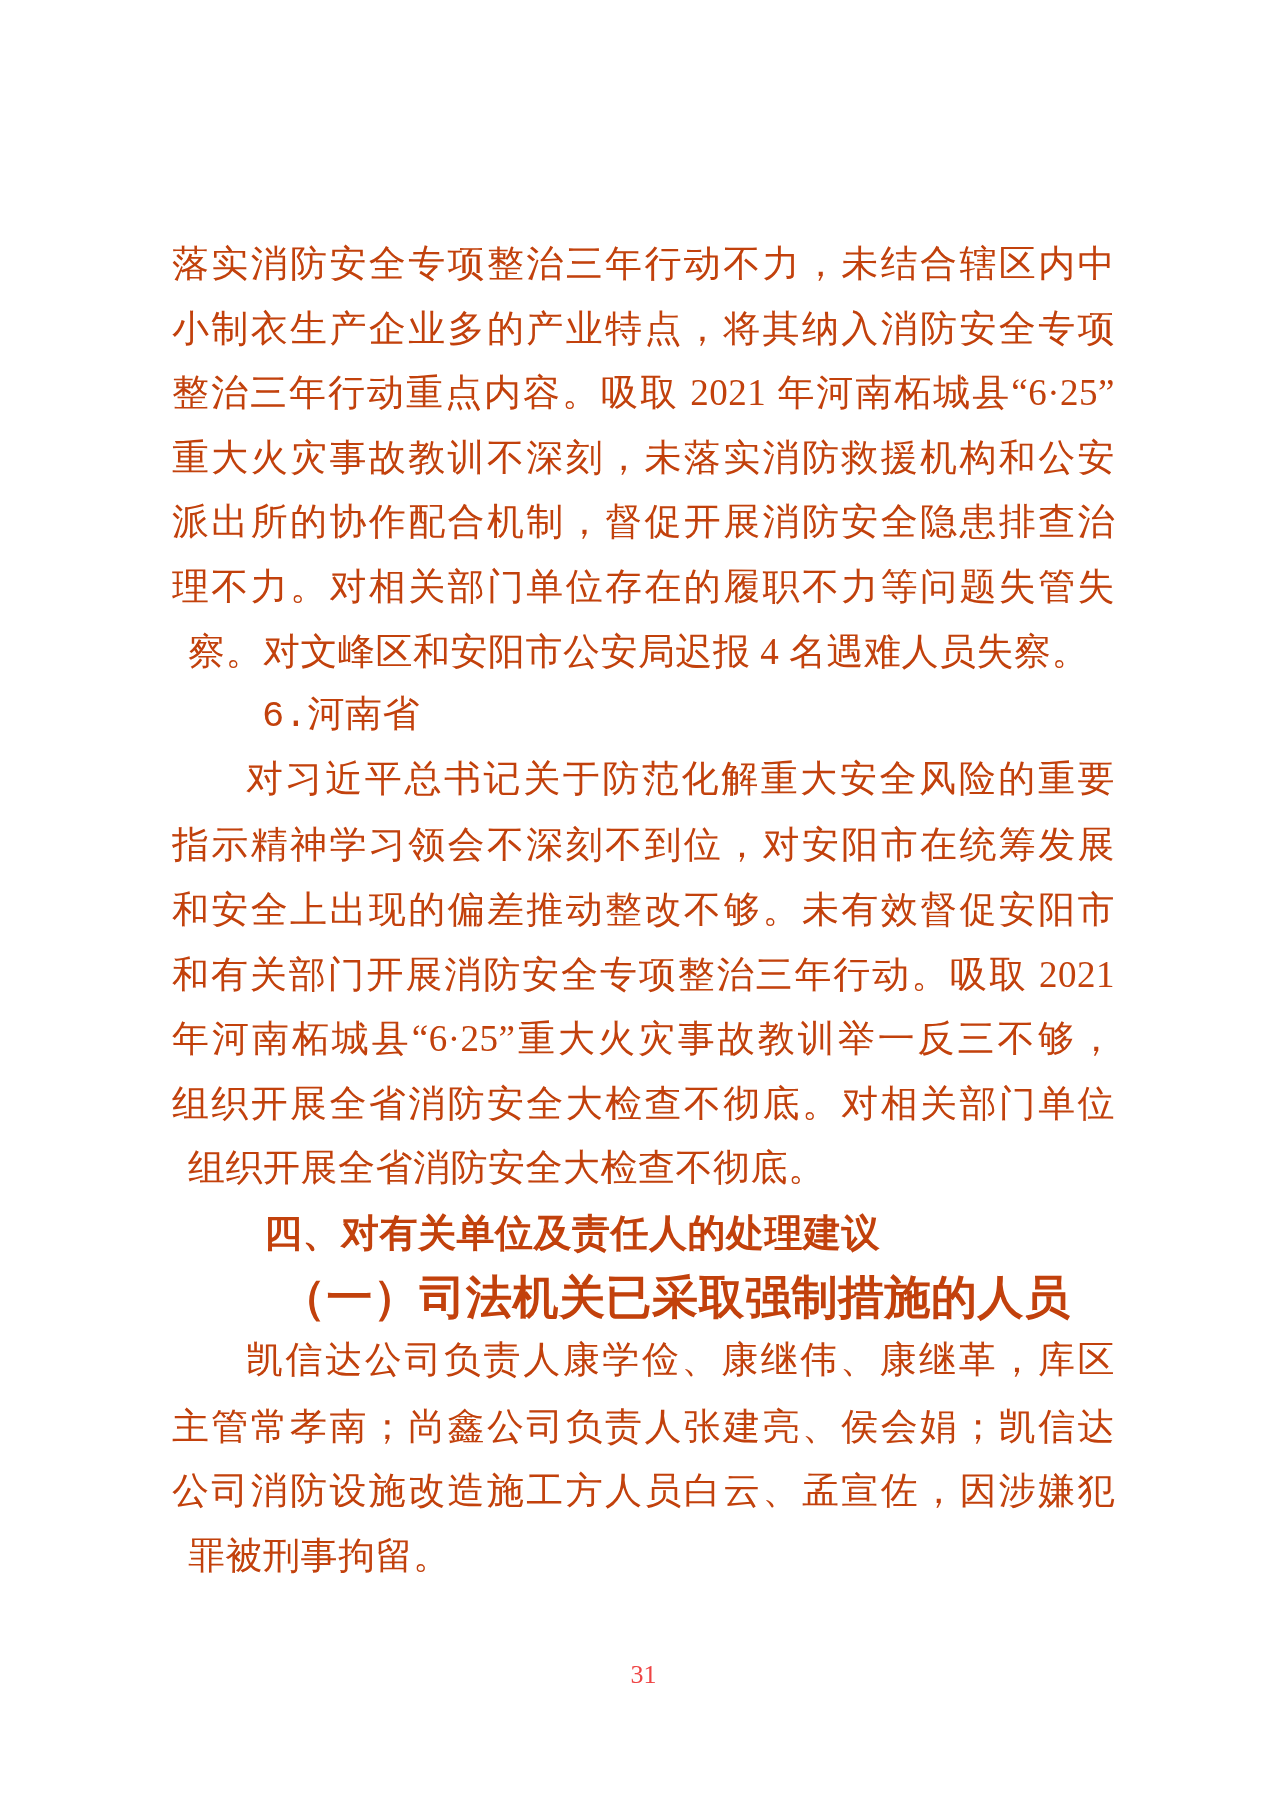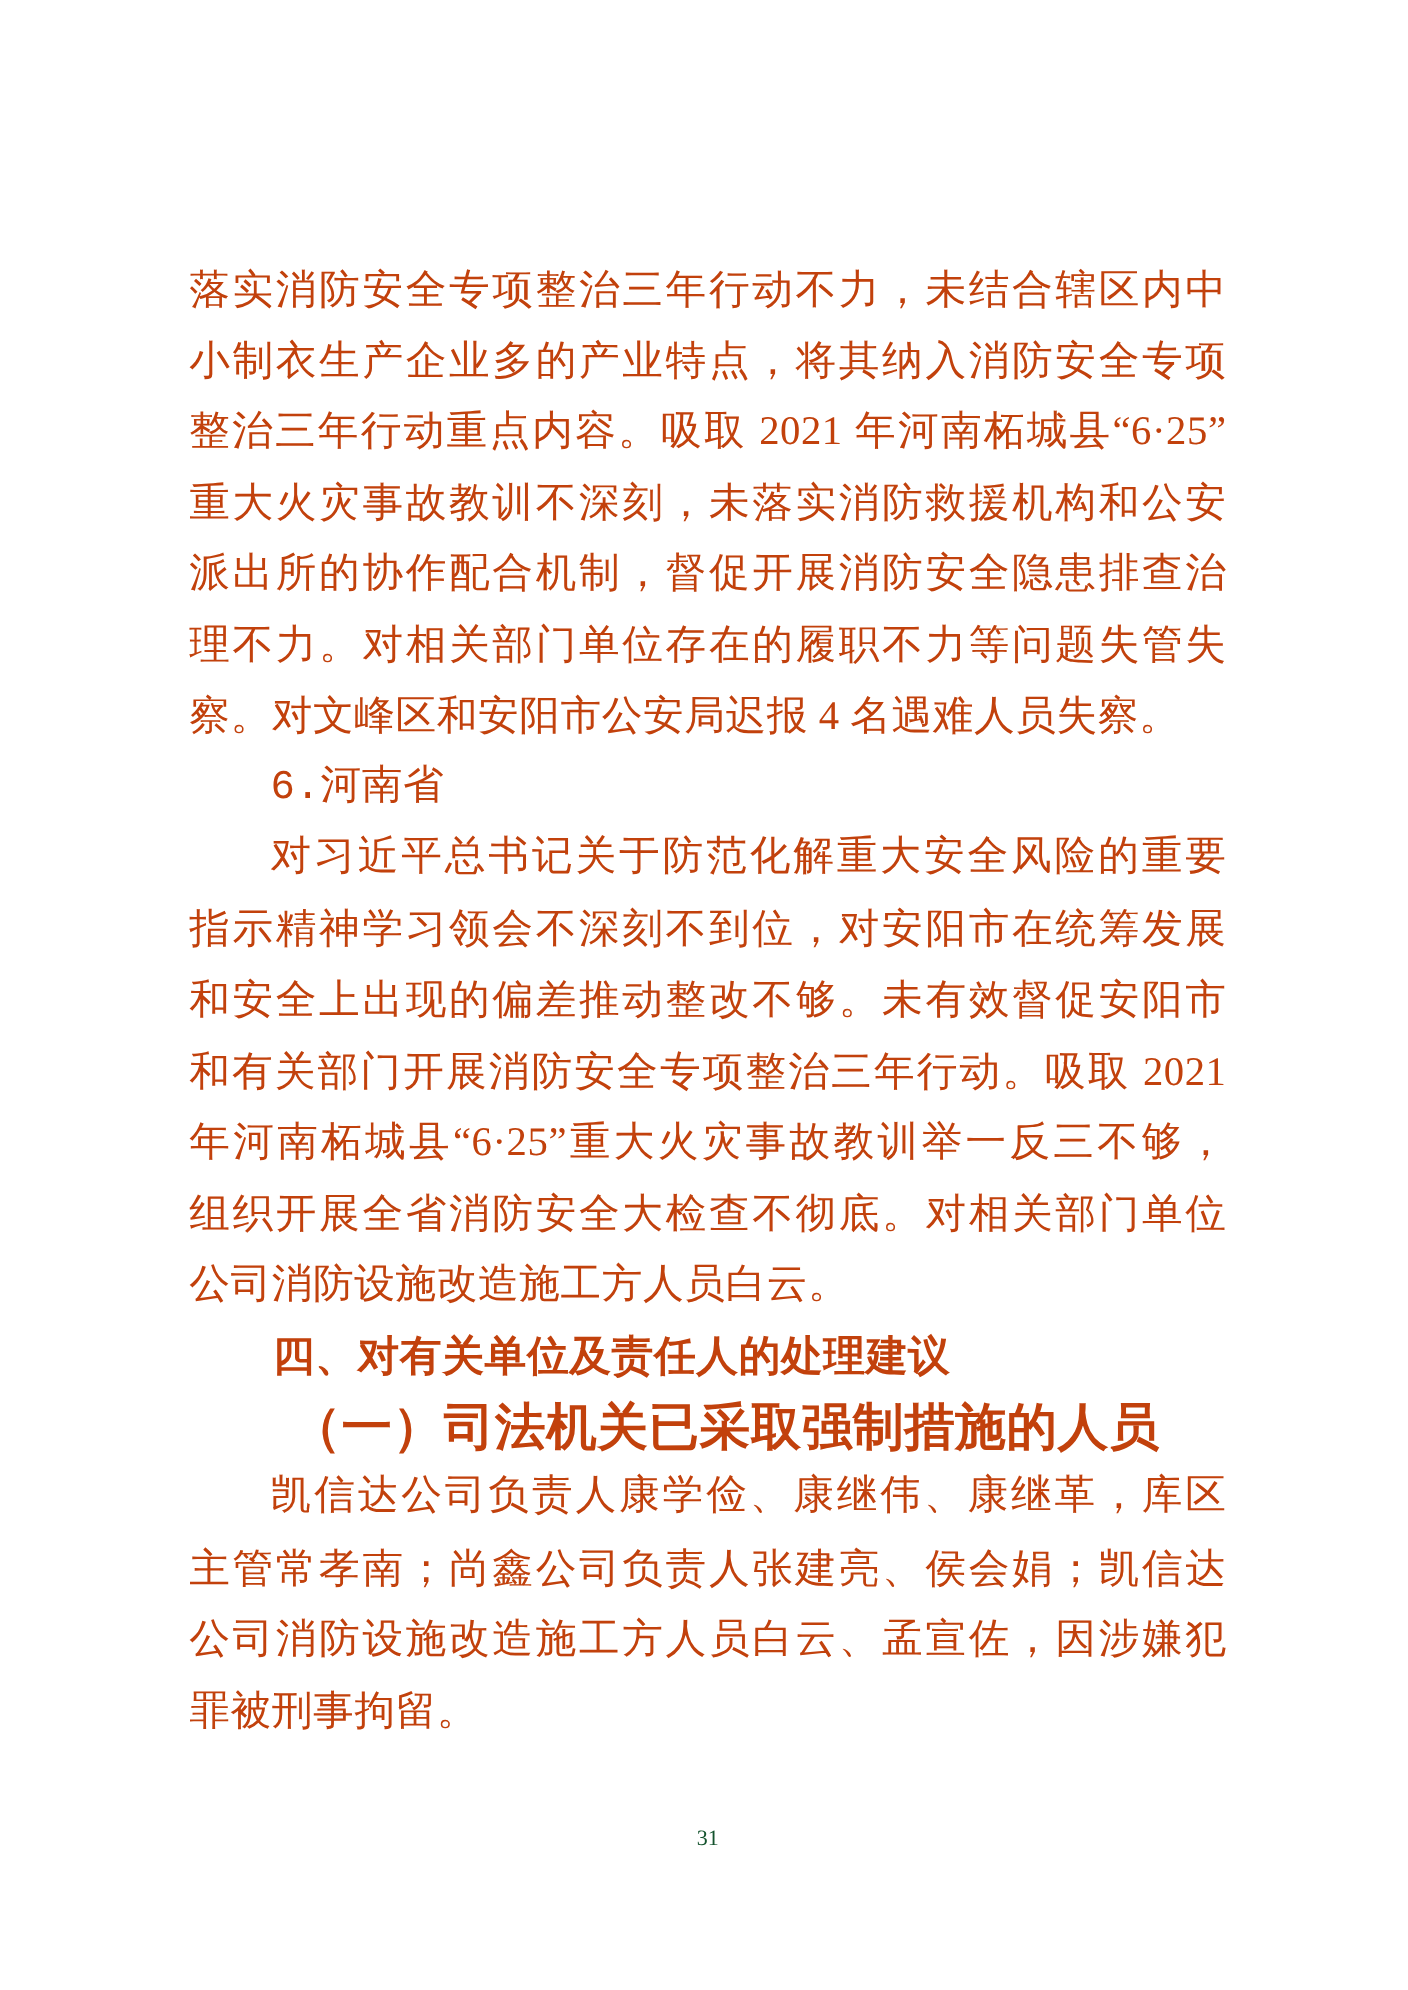--- a/index.html
+++ b/index.html
@@ -35,20 +35,21 @@
   .line {
     display: block;
     height: 64.6px;
     line-height: 64.6px;
     text-align: justify;
     text-align-last: justify;
     letter-spacing: 0.5px;
   }
   .line.last {
     text-align-last: left;
+    margin-left: 16px;
   }
   .line.indent {
     text-indent: 2em;
     font-family: Liberation Mono, monospace;
   }
   .para.heading-hei .line {
     font-family: "Liberation Sans", "DejaVu Sans", sans-serif;
     font-weight: 700;
     font-size: 38px;
   }
@@ -57,22 +58,22 @@
     font-weight: 700;
     font-size: 46px;
   }
   .page-number {
     position: absolute;
     top: 1660px;
     left: 172px;
     width: 943px;
     text-align: center;
     font-family: "Liberation Serif", "DejaVu Serif", serif;
-    font-size: 20px;
-    color: #14532d;
+    font-size: 26px;
+    color: #ef4444;
   }
 </style>
 </head>
 <body>
 
 <div class="page">
   <main class="text-block" id="text-block">
       <p class="para body">
         <span class="line">落实消防安全专项整治三年行动不力，未结合辖区内中</span>
         <span class="line">小制衣生产企业多的产业特点，将其纳入消防安全专项</span>
@@ -85,21 +86,21 @@
       <p class="para body">
         <span class="line last indent">6.河南省</span>
       </p>
       <p class="para body">
         <span class="line indent">对习近平总书记关于防范化解重大安全风险的重要</span>
         <span class="line">指示精神学习领会不深刻不到位，对安阳市在统筹发展</span>
         <span class="line">和安全上出现的偏差推动整改不够。未有效督促安阳市</span>
         <span class="line">和有关部门开展消防安全专项整治三年行动。吸取 2021</span>
         <span class="line">年河南柘城县“6·25”重大火灾事故教训举一反三不够，</span>
         <span class="line">组织开展全省消防安全大检查不彻底。对相关部门单位</span>
-        <span class="line last">公司消防设施改造施工方人员白云。</span>
+        <span class="line last">组织开展全省消防安全大检查不彻底。</span>
       </p>
       <p class="para heading-hei">
         <span class="line last indent">四、对有关单位及责任人的处理建议</span>
       </p>
       <p class="para heading-kai">
         <span class="line last indent">（一）司法机关已采取强制措施的人员</span>
       </p>
       <p class="para body">
         <span class="line indent">凯信达公司负责人康学俭、康继伟、康继革，库区</span>
         <span class="line">主管常孝南；尚鑫公司负责人张建亮、侯会娟；凯信达</span>

